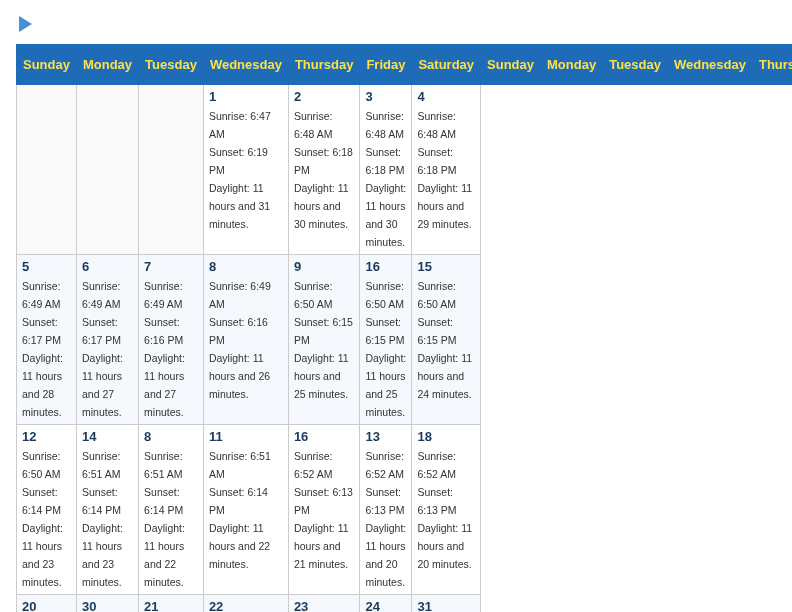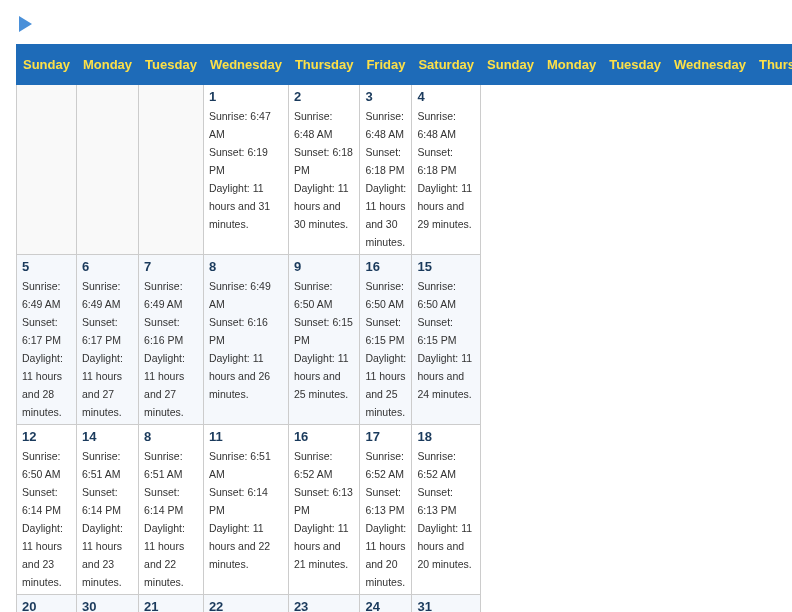--- a/index.html
+++ b/index.html
@@ -154,21 +154,21 @@
         <td><span class="day-num">9</span><span class="day-info">Sunrise: 6:50 AM<br>Sunset: 6:15 PM<br>Daylight: 11 hours and 25 minutes.</span></td>
         <td><span class="day-num">16</span><span class="day-info">Sunrise: 6:50 AM<br>Sunset: 6:15 PM<br>Daylight: 11 hours and 25 minutes.</span></td>
         <td><span class="day-num">15</span><span class="day-info">Sunrise: 6:50 AM<br>Sunset: 6:15 PM<br>Daylight: 11 hours and 24 minutes.</span></td>
       </tr>
       <tr>
         <td><span class="day-num">12</span><span class="day-info">Sunrise: 6:50 AM<br>Sunset: 6:14 PM<br>Daylight: 11 hours and 23 minutes.</span></td>
         <td><span class="day-num">14</span><span class="day-info">Sunrise: 6:51 AM<br>Sunset: 6:14 PM<br>Daylight: 11 hours and 23 minutes.</span></td>
         <td><span class="day-num">8</span><span class="day-info">Sunrise: 6:51 AM<br>Sunset: 6:14 PM<br>Daylight: 11 hours and 22 minutes.</span></td>
         <td><span class="day-num">11</span><span class="day-info">Sunrise: 6:51 AM<br>Sunset: 6:14 PM<br>Daylight: 11 hours and 22 minutes.</span></td>
         <td><span class="day-num">16</span><span class="day-info">Sunrise: 6:52 AM<br>Sunset: 6:13 PM<br>Daylight: 11 hours and 21 minutes.</span></td>
-        <td><span class="day-num">17</span><span class="day-info">Sunrise: 6:52 AM<br>Sunset: 6:13 PM<br>Daylight: 11 hours and 20 minutes.</span></td>
+        <td><span class="day-num">13</span><span class="day-info">Sunrise: 6:52 AM<br>Sunset: 6:13 PM<br>Daylight: 11 hours and 20 minutes.</span></td>
         <td><span class="day-num">18</span><span class="day-info">Sunrise: 6:52 AM<br>Sunset: 6:13 PM<br>Daylight: 11 hours and 20 minutes.</span></td>
       </tr>
       <tr>
         <td><span class="day-num">20</span><span class="day-info">Sunrise: 6:53 AM<br>Sunset: 6:12 PM<br>Daylight: 11 hours and 19 minutes.</span></td>
         <td><span class="day-num">30</span><span class="day-info">Sunrise: 6:53 AM<br>Sunset: 6:12 PM<br>Daylight: 11 hours and 19 minutes.</span></td>
         <td><span class="day-num">21</span><span class="day-info">Sunrise: 6:53 AM<br>Sunset: 6:12 PM<br>Daylight: 11 hours and 18 minutes.</span></td>
         <td><span class="day-num">22</span><span class="day-info">Sunrise: 6:54 AM<br>Sunset: 6:12 PM<br>Daylight: 11 hours and 18 minutes.</span></td>
         <td><span class="day-num">23</span><span class="day-info">Sunrise: 6:54 AM<br>Sunset: 6:12 PM<br>Daylight: 11 hours and 17 minutes.</span></td>
         <td><span class="day-num">24</span><span class="day-info">Sunrise: 6:54 AM<br>Sunset: 6:12 PM<br>Daylight: 11 hours and 17 minutes.</span></td>
         <td><span class="day-num">31</span><span class="day-info">Sunrise: 6:55 AM<br>Sunset: 6:11 PM<br>Daylight: 11 hours and 16 minutes.</span></td>

